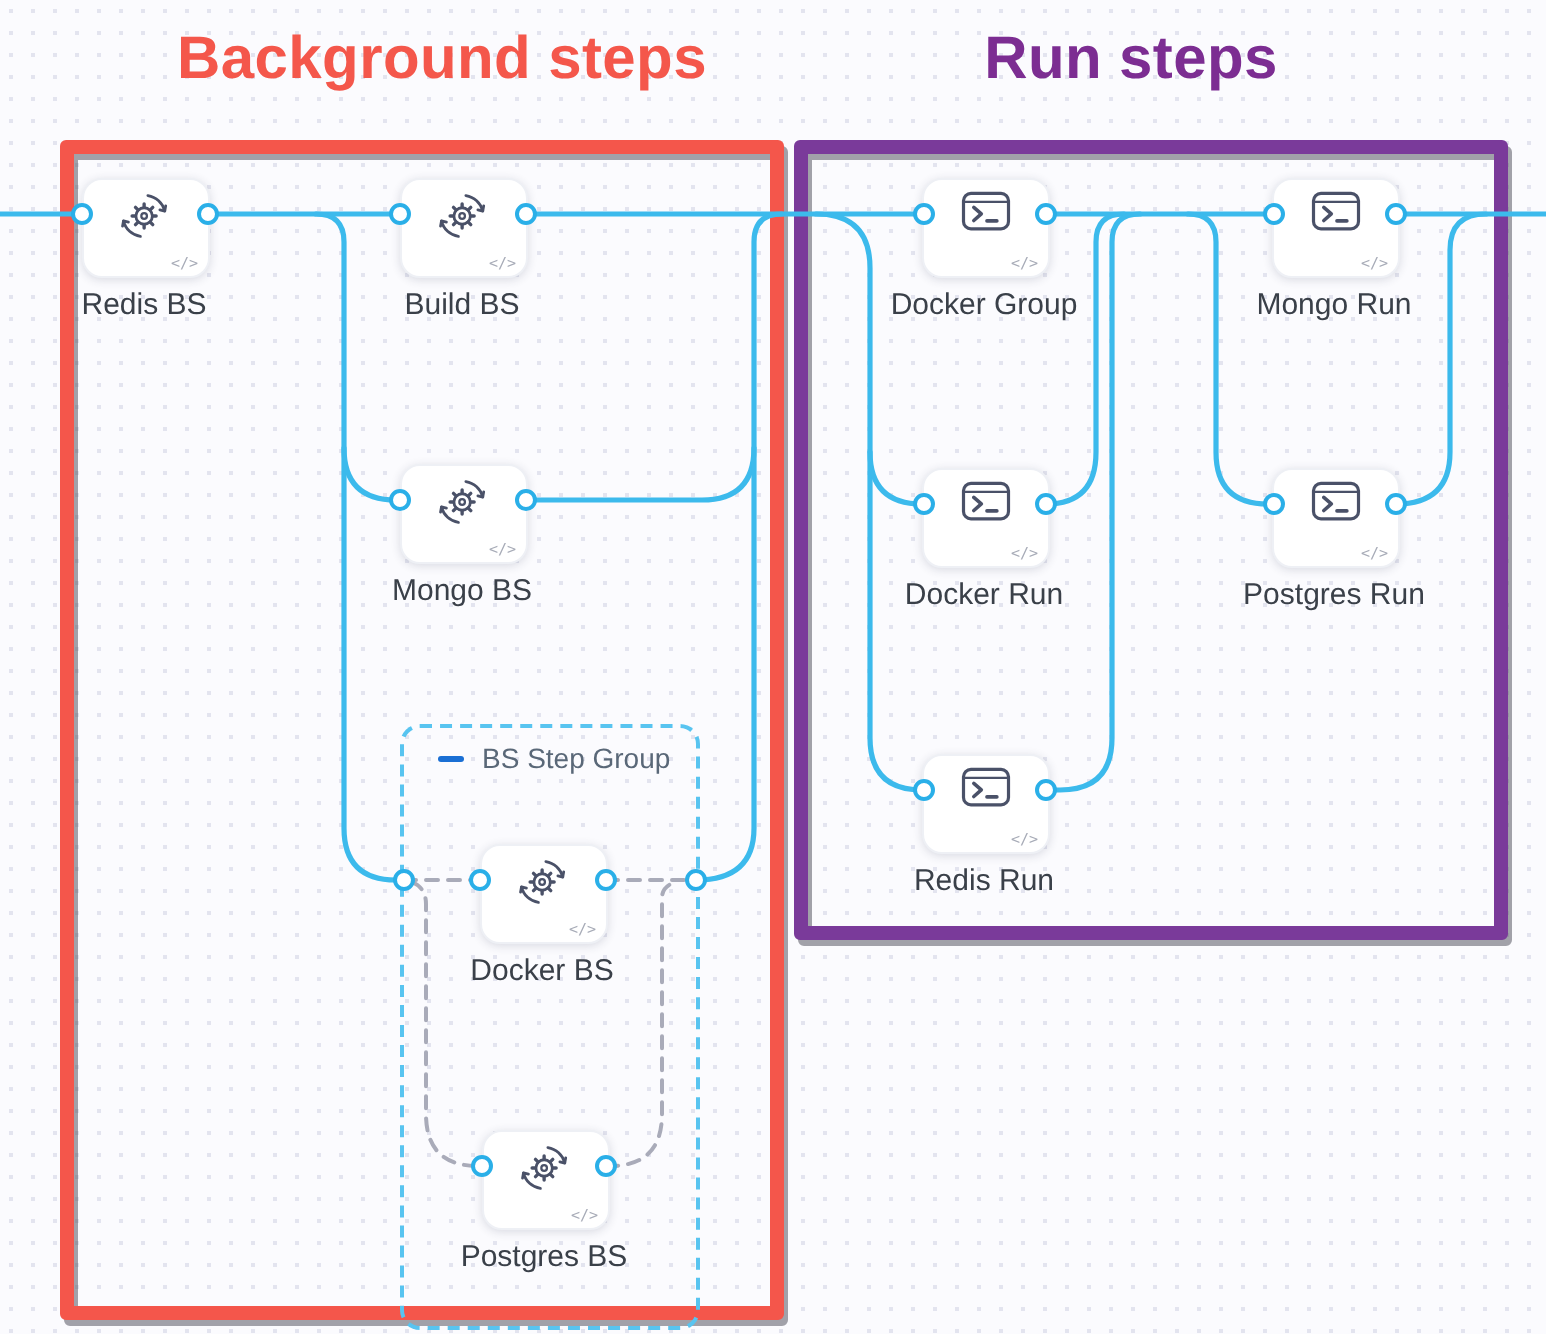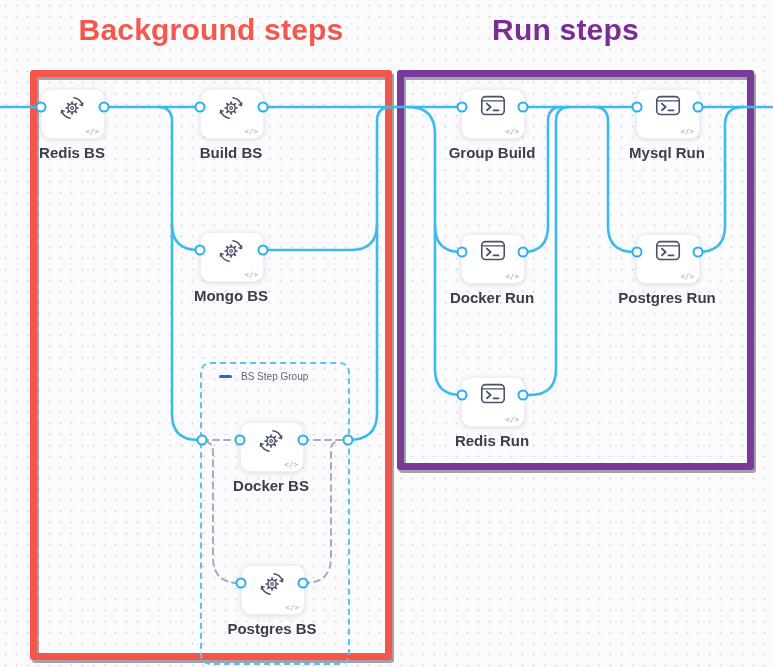--- a/index.html
+++ b/index.html
@@ -8,39 +8,39 @@
     background-color:#fbfbfe;
     background-image:radial-gradient(circle,#e3e4ef 1.1px,transparent 1.1px);
     background-size:11px 11px;
     font-family:"Liberation Sans",sans-serif;
   }
   .frame-box{position:absolute;border-style:solid;border-width:7px;border-radius:3px;
     filter:drop-shadow(2px 3px 0 rgba(72,72,84,0.5));z-index:1;}
   #bg-box{left:30px;top:70px;width:362px;height:590px;border-color:#f4564b;box-sizing:border-box;}
   #run-box{left:397px;top:70px;width:357px;height:400px;border-color:#7a3a9a;box-sizing:border-box;}
   .big-title{position:absolute;top:13px;font-size:30px;font-weight:bold;z-index:5;text-align:center;letter-spacing:.2px;}
-  #bg-title{left:30px;width:362px;color:#f4574b;text-align:center;}
+  #bg-title{left:40px;width:362px;color:#f4574b;text-align:center;}
   #run-title{left:387px;width:357px;color:#7c2d92;}
   #group-box{position:absolute;left:200px;top:362px;width:150px;height:303px;
     border:2px dashed #58c4f0;border-radius:10px;z-index:2;box-sizing:border-box;}
   .group-label{position:absolute;left:219px;top:371px;display:flex;align-items:center;gap:9px;z-index:3;}
   .group-dash{width:13px;height:3px;border-radius:2px;background:#1a6fd4;}
-  .group-text{font-size:10px;color:#5a6878;}
+  .group-text{font-size:14px;color:#5a6878;}
   #wires{position:absolute;left:0;top:0;z-index:3;}
   #wires path{fill:none;stroke-linecap:round;}
   .wire{stroke:#3cbaec;stroke-width:2.6;}
   .wire-dashed{stroke:#a9abb9;stroke-width:2;stroke-dasharray:6 5;}
   .node{position:absolute;z-index:4;}
   .card{width:62px;height:48px;background:#fff;border:1px solid #eef0f5;border-radius:10px;
     box-shadow:0 1px 5px rgba(45,50,80,0.16);position:relative;}
   .step-icon{position:absolute;left:50%;top:3px;transform:translateX(-50%);}
   .code-badge{position:absolute;right:5px;bottom:2px;font-family:"DejaVu Sans Mono",monospace;
     font-size:7.5px;color:#a7abb7;}
   .node-label{position:absolute;top:55px;left:31px;transform:translateX(-50%);
-    white-space:nowrap;font-size:15px;color:#3a4049;font-weight:bold;}
+    white-space:nowrap;font-size:15px;color:#3a4049;}
   .port{position:absolute;width:11px;height:11px;border-radius:50%;background:#fff;
     border:2.5px solid #2aafe8;box-sizing:border-box;transform:translate(-50%,-50%);z-index:6;}
   .defs-hidden{position:absolute;width:0;height:0;overflow:hidden;}
 </style>
 </head>
 <body>
 
 <svg class="defs-hidden" aria-hidden="true">
   <defs>
     <symbol id="icon-bs" viewBox="0 0 32 32">
@@ -156,31 +156,31 @@
   <div class="node-label">Postgres BS</div>
 </div>
 
 <div class="node" style="left:461px;top:89px">
   <div class="card">
     <svg class="step-icon" width="30" height="27">
         <use href="#icon-run"></use>
       </svg>
     <span class="code-badge">&lt;/&gt;</span>
   </div>
-  <div class="node-label">Group Build</div>
+  <div class="node-label">Docker Group</div>
 </div>
 
 <div class="node" style="left:636px;top:89px">
   <div class="card">
     <svg class="step-icon" width="30" height="27">
         <use href="#icon-run"></use>
       </svg>
     <span class="code-badge">&lt;/&gt;</span>
   </div>
-  <div class="node-label">Mysql Run</div>
+  <div class="node-label">Mongo Run</div>
 </div>
 
 <div class="node" style="left:461px;top:234px">
   <div class="card">
     <svg class="step-icon" width="30" height="27">
         <use href="#icon-run"></use>
       </svg>
     <span class="code-badge">&lt;/&gt;</span>
   </div>
   <div class="node-label">Docker Run</div>

